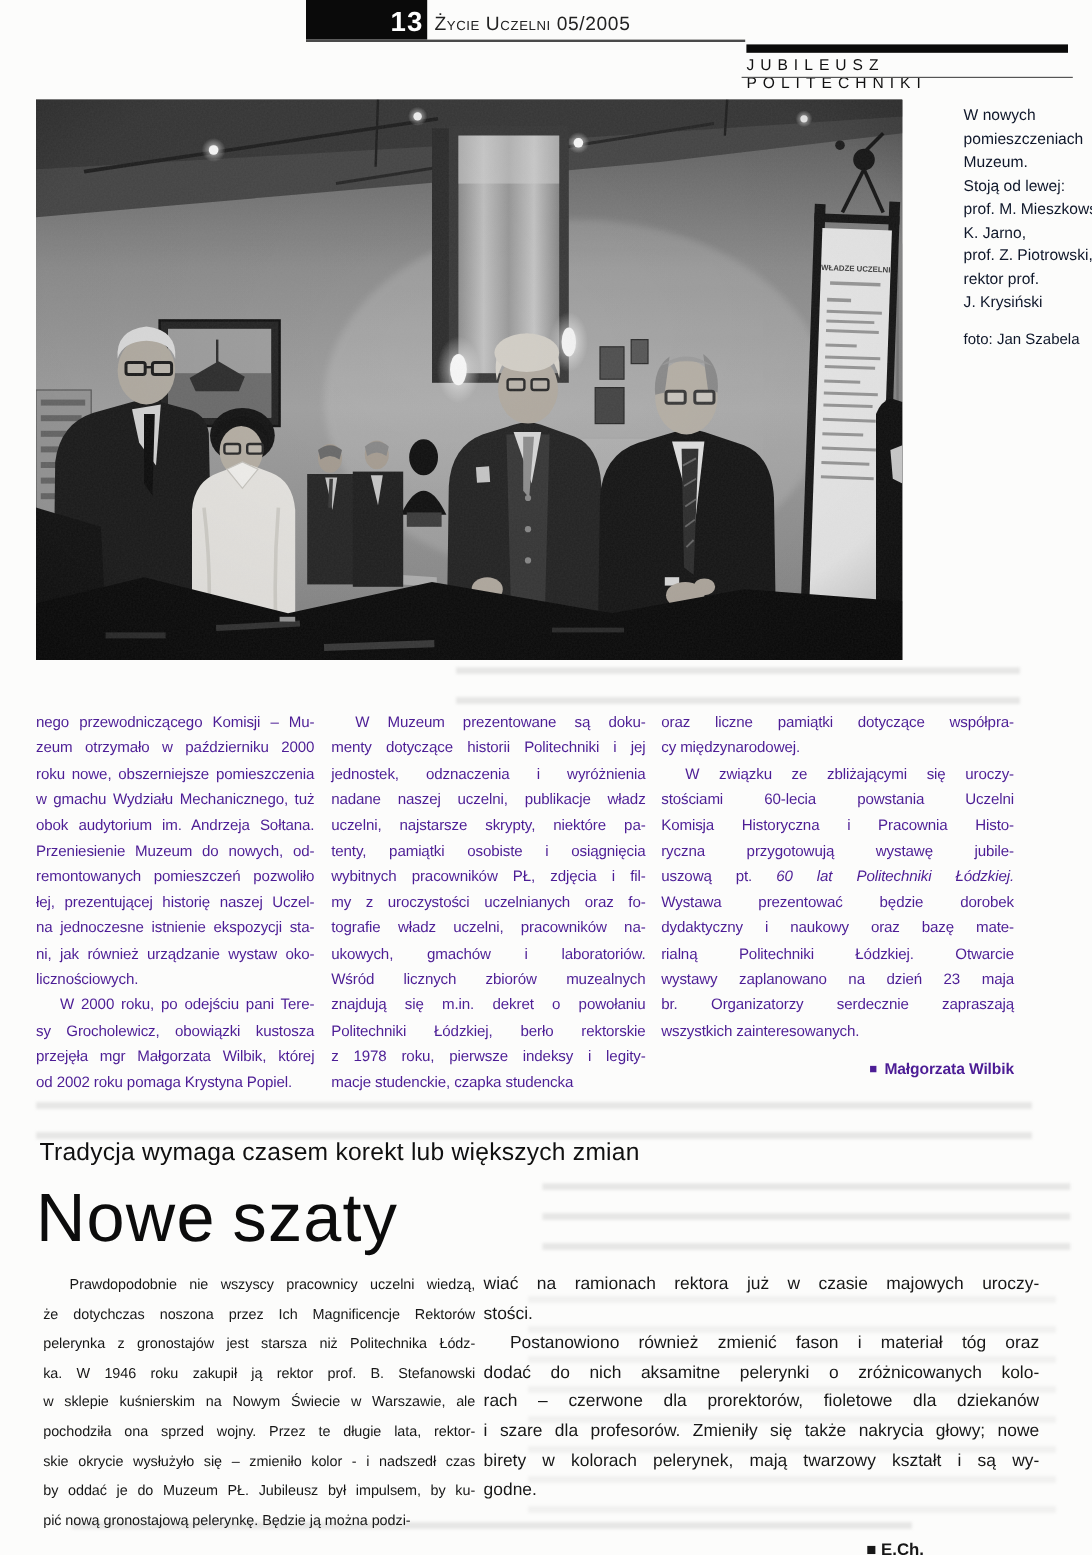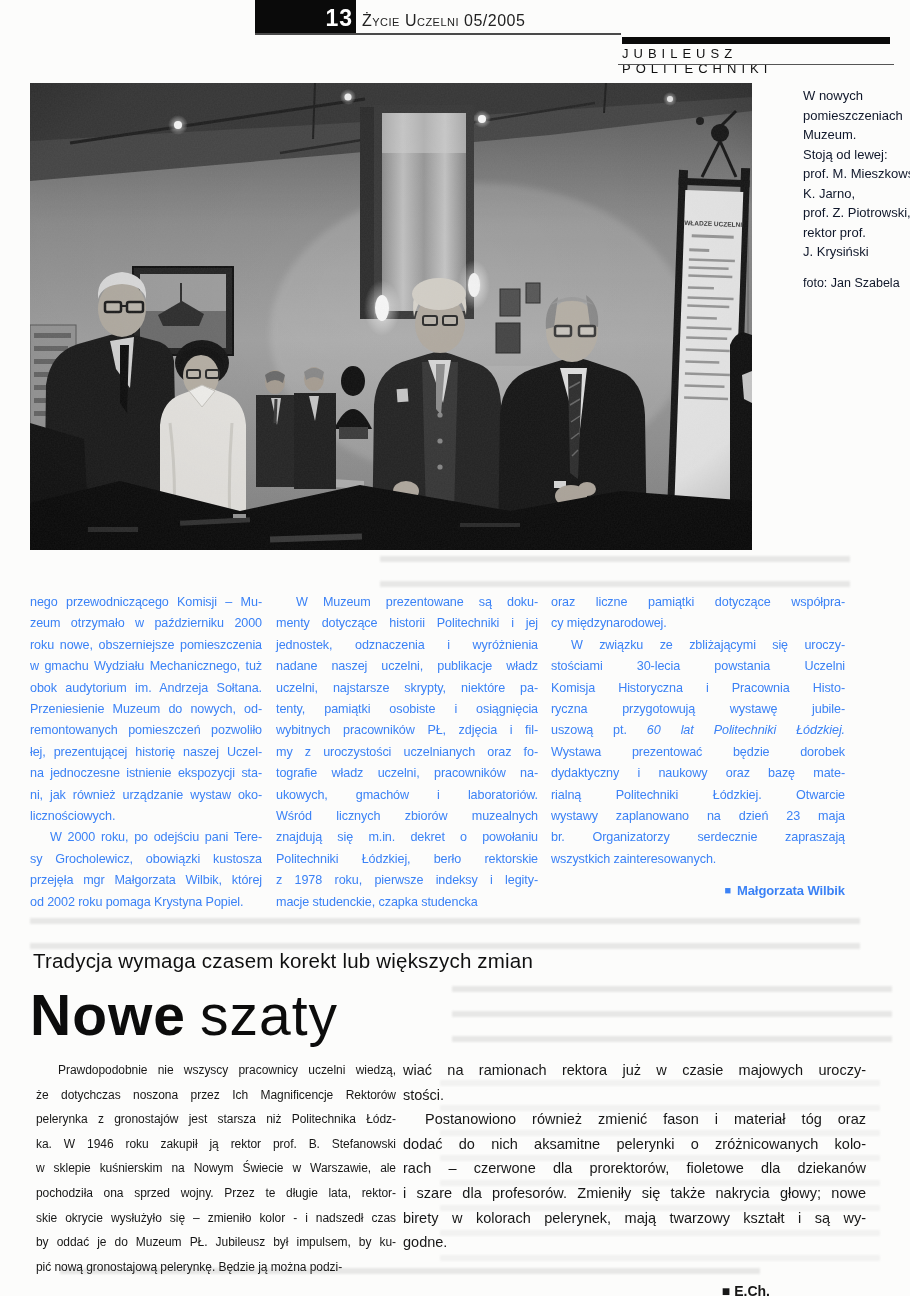--- a/index.html
+++ b/index.html
@@ -15,33 +15,33 @@
   .sec-label{position:absolute;left:622px;top:46px;width:272px;font-size:13px;letter-spacing:5px;
         word-spacing:10px;color:#111;text-align:left;}
   .sec-rule{position:absolute;left:618px;top:64px;width:276px;height:1px;background:#555;}
   
   .photo{position:absolute;left:30px;top:83px;width:722px;height:467px;background:#777;}
   .photo svg{display:block;}
   
   .caption{position:absolute;left:803px;top:86px;width:142px;font-size:13px;line-height:19.5px;color:#0f172a;}
   .caption .credit{margin-top:12px;font-size:12.5px;}
   
-  .col{position:absolute;font-size:12.6px;line-height:21.4px;letter-spacing:-.1px;color:#3b82f6;}
+  .col{position:absolute;font-size:12.6px;line-height:21.4px;letter-spacing:-.1px;color:#4c1d95;}
   .col .line{text-align:justify;text-align-last:justify;}
   .col .line.last{text-align-last:left;}
   .col .line.ind{text-indent:20px;}
   .c1{left:30px;top:592px;width:232px;}
   .c2{left:276px;top:592px;width:262px;}
   .c3{left:551px;top:592px;width:294px;}
   .sig{margin-top:10px;text-align:right;font-weight:bold;font-size:13px;}
   .sig .sq{font-size:11px;position:relative;top:-1px;margin-right:6px;}
   
   .kicker{position:absolute;left:33px;top:949px;font-size:20.5px;color:#101010;letter-spacing:.2px;}
   .headline{position:absolute;left:30px;top:982px;font-size:57px;color:#0c0c0c;}
-  .headline .hb{font-weight:700;letter-spacing:1px;}
+  .headline .hb{font-weight:400;letter-spacing:1px;}
   .headline .hl{font-weight:400;margin-left:14px;letter-spacing:1px;}
   .bcol{position:absolute;color:#171717;}
   .bcol .line{text-align:justify;text-align-last:justify;}
   .bcol .line.last{text-align-last:left;}
   .bcol .line.ind{text-indent:22px;}
   .bl{left:36px;top:1058px;width:360px;font-size:12px;line-height:24.6px;letter-spacing:-.05px;}
   .br{left:403px;top:1058px;width:463px;font-size:14.5px;line-height:24.6px;}
   .sig2{margin-top:24px;text-align:right;padding-right:96px;font-weight:bold;font-size:14px;}
   
   .bleed{position:absolute;background:repeating-linear-gradient(to bottom,
@@ -341,21 +341,21 @@
       <div class="line">znajdują się m.in. dekret o powołaniu</div>
       <div class="line">Politechniki Łódzkiej, berło rektorskie</div>
       <div class="line">z 1978 roku, pierwsze indeksy i legity-</div>
       <div class="line last">macje studenckie, czapka studencka</div>
     </div>
   <div class="col c3">
     <div>
         <div class="line">oraz liczne pamiątki dotyczące współpra-</div>
         <div class="line last">cy międzynarodowej.</div>
         <div class="line ind">W związku ze zbliżającymi się uroczy-</div>
-        <div class="line">stościami 30-lecia powstania Uczelni</div>
+        <div class="line">stościami 60-lecia powstania Uczelni</div>
         <div class="line">Komisja Historyczna i Pracownia Histo-</div>
         <div class="line">ryczna przygotowują wystawę jubile-</div>
         <div class="line"><span>uszową pt. </span><span style="font-style: italic;">60 lat Politechniki Łódzkiej.</span></div>
         <div class="line">Wystawa prezentować będzie dorobek</div>
         <div class="line">dydaktyczny i naukowy oraz bazę mate-</div>
         <div class="line">rialną Politechniki Łódzkiej. Otwarcie</div>
         <div class="line">wystawy zaplanowano na dzień 23 maja</div>
         <div class="line">br. Organizatorzy serdecznie zapraszają</div>
         <div class="line last">wszystkich zainteresowanych.</div>
       </div>

